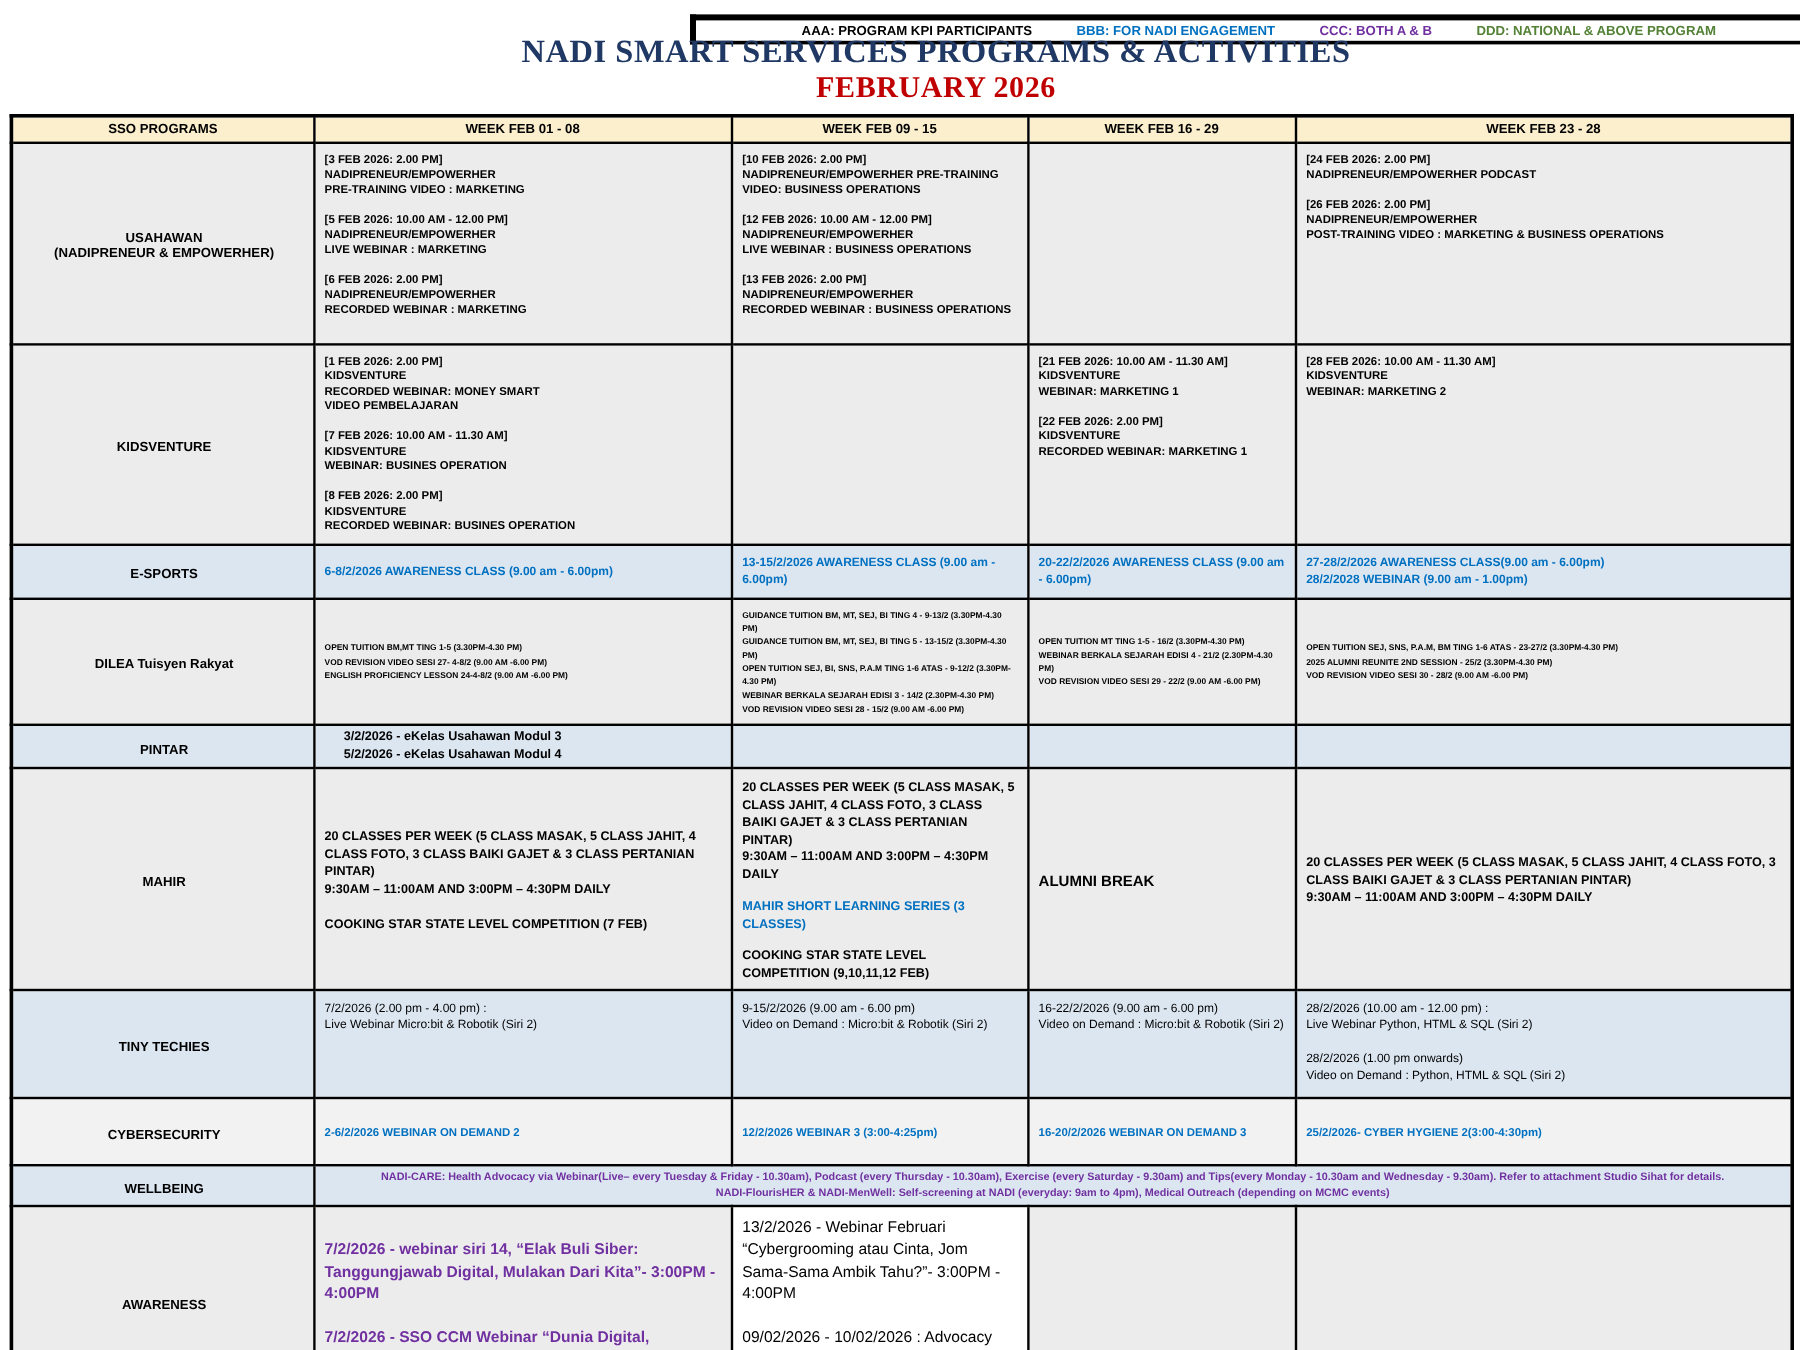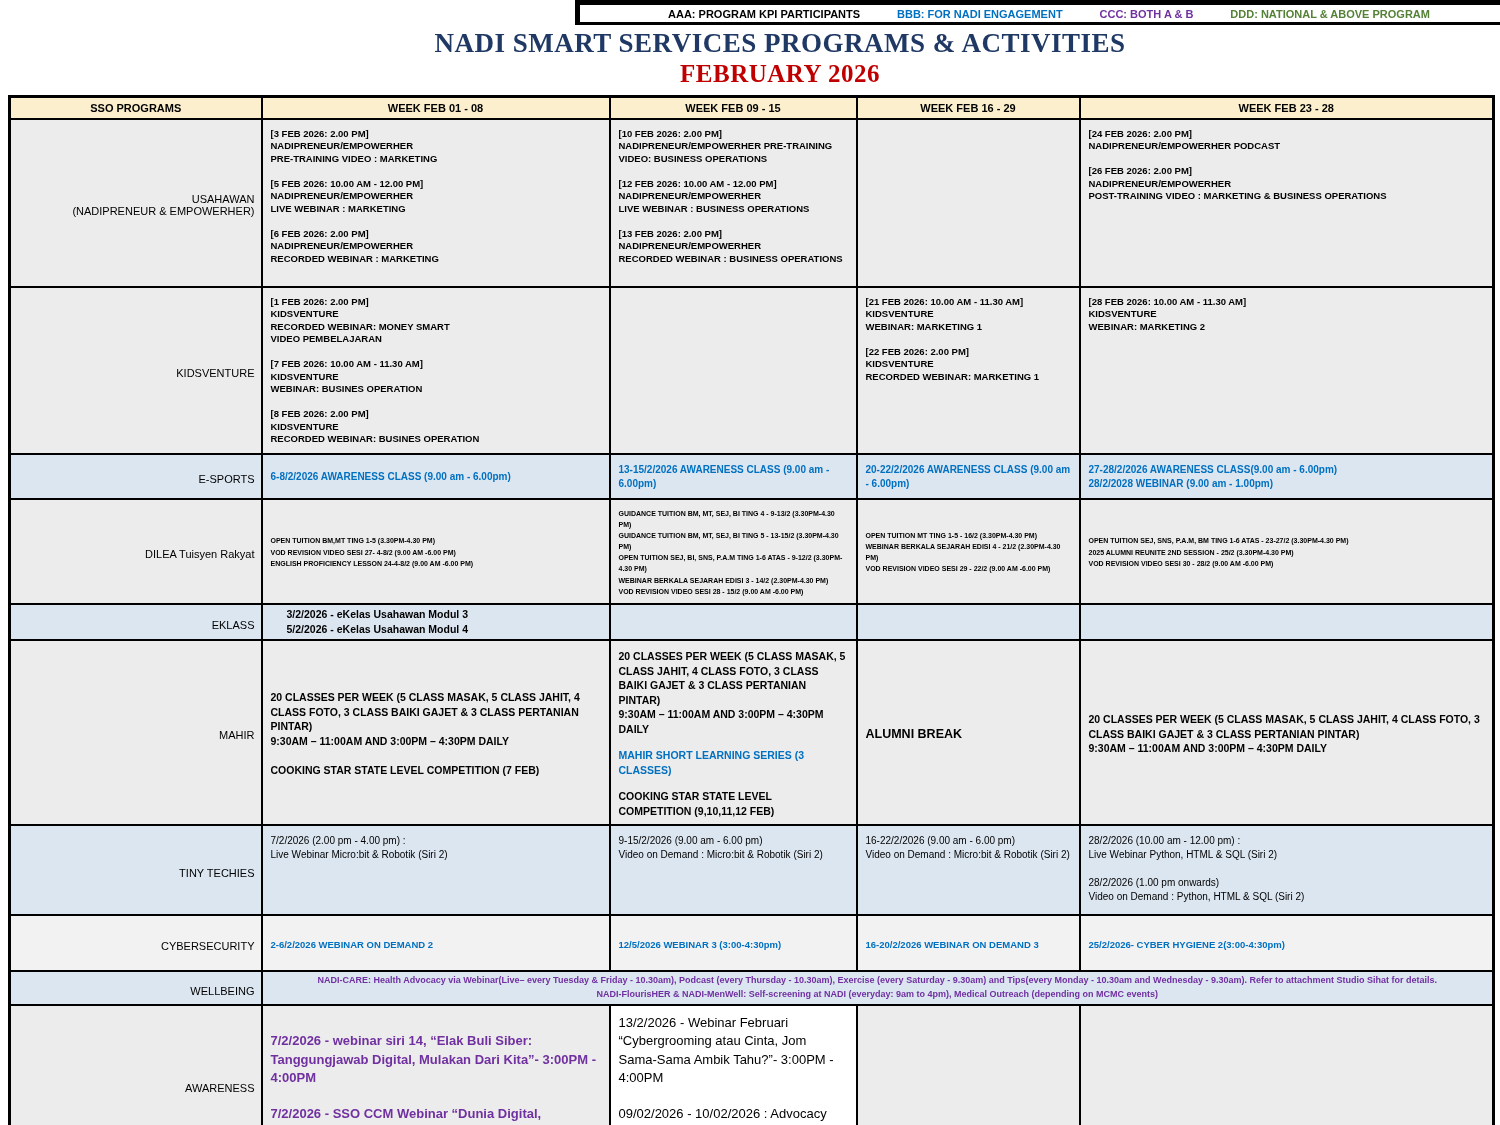--- a/index.html
+++ b/index.html
@@ -2,21 +2,21 @@
 <html><head>
 <meta charset="utf-8">
 <style>
   html,body{margin:0;padding:0;}
   body{
     width:1500px;height:1125px;position:relative;background:#fff;
     font-family:"Liberation Sans",sans-serif;color:#000;overflow:hidden;
   }
   
   .legend-box{
-    position:absolute;left:575px;top:0;width:925px;height:25px;box-sizing:border-box;
+    position:absolute;left:575px;top:12px;width:925px;height:25px;box-sizing:border-box;
     border-left:5px solid #000;border-top:5px solid #000;border-bottom:3px solid #000;
     background:#fff;display:flex;align-items:center;justify-content:space-between;
     padding:0 70px 0 88px;
   }
   .legend-item{font-size:11px;font-weight:bold;white-space:nowrap;}
   
   .title1{
     position:absolute;top:28px;left:0;width:1560px;text-align:center;
     font-family:"Liberation Serif",serif;font-weight:bold;font-size:27px;color:#1F3864;
     letter-spacing:.5px;
@@ -30,22 +30,22 @@
   table{
     position:absolute;left:8px;top:95px;width:1484px;
     border-collapse:collapse;table-layout:fixed;
     border:3px solid #000;
   }
   th,td{border:2px solid #000;padding:0;vertical-align:top;overflow:hidden;}
   thead th{
     background:#FBEFCD;font-size:11px;font-weight:bold;text-align:center;vertical-align:middle;
   }
   .prog{
-    text-align:right;vertical-align:middle;padding:7px 6px 2px 8px;
-    font-size:11px;font-weight:normal;
+    text-align:center;vertical-align:middle;padding:7px 6px 2px 8px;
+    font-size:11px;font-weight:bold;
   }
   .row-gray  th,.row-gray  td{background:#ECECEC;}
   .row-blue  th,.row-blue  td{background:#DCE6F1;}
   .row-light th,.row-light td{background:#F2F2F2;}
   .bg-white{background:#FFFFFF !important;}
   .pre{white-space:pre-line;}
   .cell{padding:8px 8px 6px 8px;}
   .vmid{vertical-align:middle;}
   
   .t-usa  {font-size:9.5px;font-weight:bold;line-height:1.32;}
@@ -203,21 +203,21 @@
 VOD REVISION VIDEO SESI 29 - 22/2 (9.00 AM -6.00 PM)</div>
         </td>
       <td class="vmid">
           <div class="cell pre t-dilea">OPEN TUITION SEJ, SNS, P.A.M, BM TING 1-6 ATAS - 23-27/2 (3.30PM-4.30 PM)
 2025 ALUMNI REUNITE 2ND SESSION - 25/2 (3.30PM-4.30 PM)
 VOD REVISION VIDEO SESI 30 - 28/2 (9.00 AM -6.00 PM)</div>
         </td>
     </tr>
 
     <tr class="row-blue" style="height:34px">
-      <th class="prog">EKLASS</th>
+      <th class="prog">PINTAR</th>
       <td class="vmid">
           <div class="cell pre t-ekl" style="padding:2px 24px">3/2/2026 - eKelas Usahawan Modul 3
 5/2/2026 - eKelas Usahawan Modul 4</div>
         </td>
       <td></td>
       <td></td>
       <td></td>
     </tr>
 
     <tr class="row-gray" style="height:133px">
@@ -267,21 +267,21 @@
 Video on Demand : Python, HTML &amp; SQL (Siri 2)</div>
         </td>
     </tr>
 
     <tr class="row-light" style="height:56px">
       <th class="prog">CYBERSECURITY</th>
       <td class="vmid">
           <div class="cell t-cyb">2-6/2/2026 WEBINAR ON DEMAND 2</div>
         </td>
       <td class="vmid">
-          <div class="cell t-cyb">12/5/2026 WEBINAR 3 (3:00-4:30pm)</div>
+          <div class="cell t-cyb">12/2/2026 WEBINAR 3 (3:00-4:25pm)</div>
         </td>
       <td class="vmid">
           <div class="cell t-cyb">16-20/2/2026 WEBINAR ON DEMAND 3</div>
         </td>
       <td class="vmid">
           <div class="cell t-cyb">25/2/2026- CYBER HYGIENE 2(3:00-4:30pm)</div>
         </td>
     </tr>
 
     <tr class="row-blue" style="height:19px">

